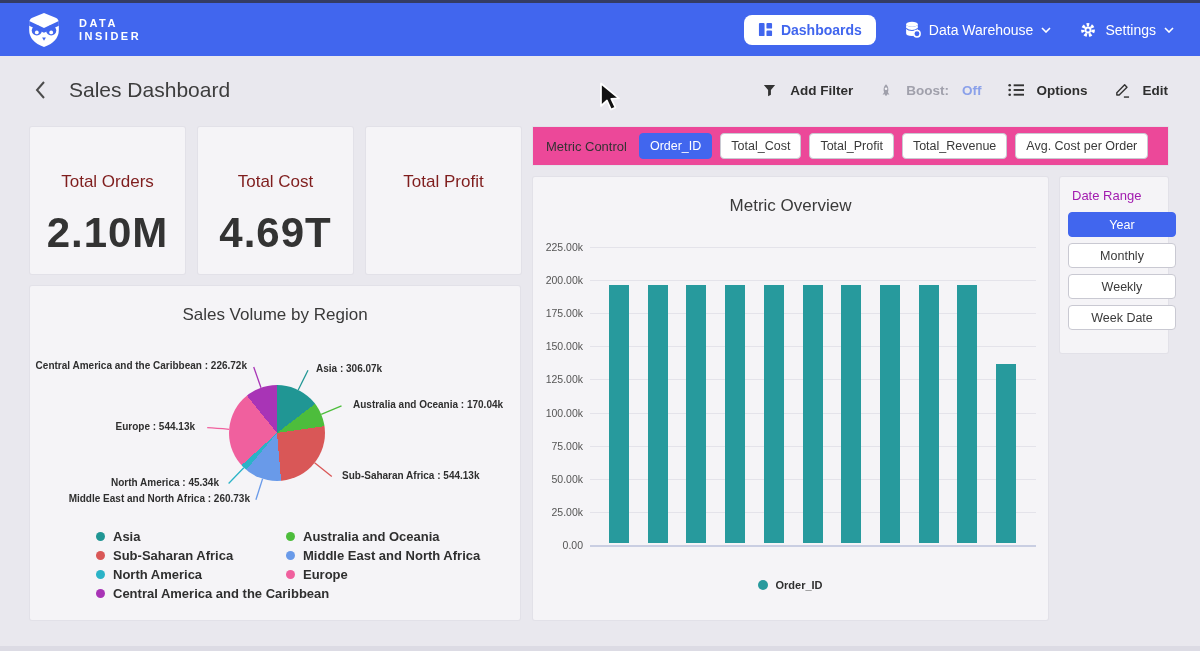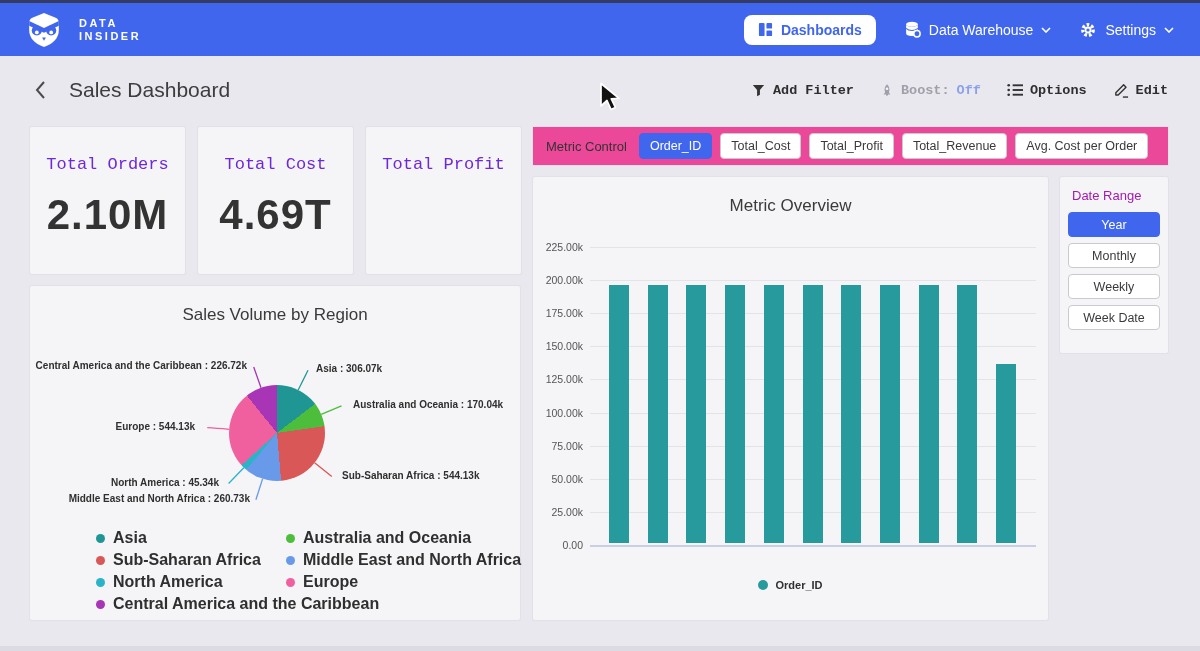--- a/index.html
+++ b/index.html
@@ -14,69 +14,69 @@
   .nav-right { margin-left:auto; display:flex; align-items:center; gap:28px; }
   .nav-pill { display:flex; align-items:center; gap:8px; background:#fff; border:none; border-radius:8px;
     padding:7px 14px; color:#4166ee; font-weight:bold; font-size:14px; cursor:pointer; font-family:inherit; }
   .nav-item { display:flex; align-items:center; gap:8px; color:#fff; font-size:14px; cursor:pointer; }
 
   
   .subheader { position:absolute; left:0; top:59px; width:1200px; height:62px; display:flex; align-items:center; padding:0 32px; }
   .back-btn { background:none; border:none; cursor:pointer; display:flex; align-items:center; padding:2px; }
   .page-title { font-size:21px; font-weight:normal; color:#3d3d3d; margin-left:20px; }
   .header-actions { margin-left:auto; display:flex; align-items:center; gap:26px; }
-  .h-action { display:flex; align-items:center; gap:7px; background:none; border:none; font-family:Liberation Mono, monospace;
+  .h-action { display:flex; align-items:center; gap:13px; background:none; border:none; font-family:Liberation Sans, sans-serif;
     font-size:13.5px; font-weight:bold; color:#2e2e2e; cursor:pointer; }
   .boost-muted { color:#a0a0ab; font-weight:bold; }
   .boost-off { color:#8ba1ea; font-weight:bold; }
 
   
   .card { position:absolute; background:#f5f4f7; border-radius:2px; box-shadow:0 0 0 1px rgba(120,120,140,0.06); }
   .kpi-card { width:155px; height:147px; top:127px; text-align:center; }
-  .kpi-label { font-size:17px; color:#6d28d9; margin-top:28px;font-family:Liberation Mono, monospace; }
+  .kpi-label { font-size:17px; color:#7f1d1d; margin-top:45px; }
   .kpi-value { font-size:42px; font-weight:bold; color:#333; margin-top:17px; letter-spacing:1px; }
   .card-title { text-align:center; font-size:17px; color:#3a3a3a; padding-top:19px; }
 
   
   .metric-bar { position:absolute; left:533px; top:127px; width:635px; height:38px; background:#ec4899;
     display:flex; align-items:center; padding-left:13px; box-shadow:0 0 0 1px rgba(120,120,140,0.06); }
   .metric-label { font-size:13px; color:#333; margin-right:12px; }
   .chip-list { display:flex; align-items:center; gap:8px; }
   .chip { font-family:inherit; font-size:12.5px; color:#3a3a3a; background:#fff; border:1px solid #c9c9d2;
     border-radius:4px; padding:5px 10px; cursor:pointer; }
   .chip.selected { background:#4166ee; color:#fff; border-color:#4166ee; }
 
   
   .pie-card { left:30px; top:286px; width:490px; height:334px; }
   .pie-plot { position:absolute; inset:0; }
   .pie-plot svg { position:absolute; left:0; top:0; }
   .pie { position:absolute; left:199px; top:99px; width:96px; height:96px; border-radius:50%; cursor:pointer; }
   .pie-label { position:absolute; font-size:10px; font-weight:bold; color:#2f2f2f; white-space:nowrap; }
   .pie-legend { position:absolute; left:66px; top:243px; display:grid; grid-template-columns:190px auto; row-gap:4px; }
-  .legend-item { display:flex; align-items:center; gap:8px; font-size:16px; font-weight:bold; color:#2f2f2f; white-space:nowrap; cursor:pointer; }
+  .legend-item { display:flex; align-items:center; gap:8px; font-size:13px; font-weight:bold; color:#2f2f2f; white-space:nowrap; cursor:pointer; }
   .dot { width:9px; height:9px; border-radius:50%; flex:0 0 auto; }
 
   
   .bar-card { left:533px; top:177px; width:515px; height:443px; }
   .bar-yaxis { position:absolute; left:0; top:70px; width:50px; height:298px; }
   .ytick { position:absolute; right:0; width:50px; text-align:right; font-size:10.5px; color:#555; }
   .bar-plot { position:absolute; left:57px; top:70px; width:446px; height:298px; }
   .gridline { position:absolute; left:0; width:100%; height:1px; background:#e4e3ea; }
   .gridline.axisline { height:2px; background:#c9cee2; }
   .bar { position:absolute; bottom:2px; width:20px; cursor:pointer; }
   .bar-xaxis { position:absolute; left:57px; top:374px; width:446px; height:14px; }
   .xlabel { position:absolute; width:40px; text-align:center; font-size:10.5px; color:#444; }
   .bar-legend { position:absolute; left:0; top:402px; width:100%; display:flex; justify-content:center;
     align-items:center; gap:7px; font-size:11px; font-weight:bold; color:#2f2f2f; cursor:pointer; }
   .bar-legend .dot { width:10px; height:10px; }
 
   
   .dr-card { left:1060px; top:177px; width:108px; height:176px; padding:11px 8px; }
   .dr-label { font-size:13px; color:#a21caf; margin:0 0 9px 4px; }
-  .dr-btn { display:block; width:92px; height:25px; margin:0 auto 6px auto; font-family:inherit; font-size:12.5px;
+  .dr-btn { display:block; width:108px; height:25px; margin:0 auto 6px auto; font-family:inherit; font-size:12.5px;
     color:#3a3a3a; background:#fff; border:1px solid #c9c9d2; border-radius:4px; cursor:pointer; }
   .dr-btn.selected { background:#4166ee; color:#fff; border-color:#4166ee; }
 
   .bottom-edge { position:absolute; left:0; bottom:0; width:1200px; height:5px; background:#dcdbe4; }
   .cursor { position:absolute; left:598px; top:82px; pointer-events:none; }
 </style>
 </head>
 <body>
 
 <div class="navbar">

